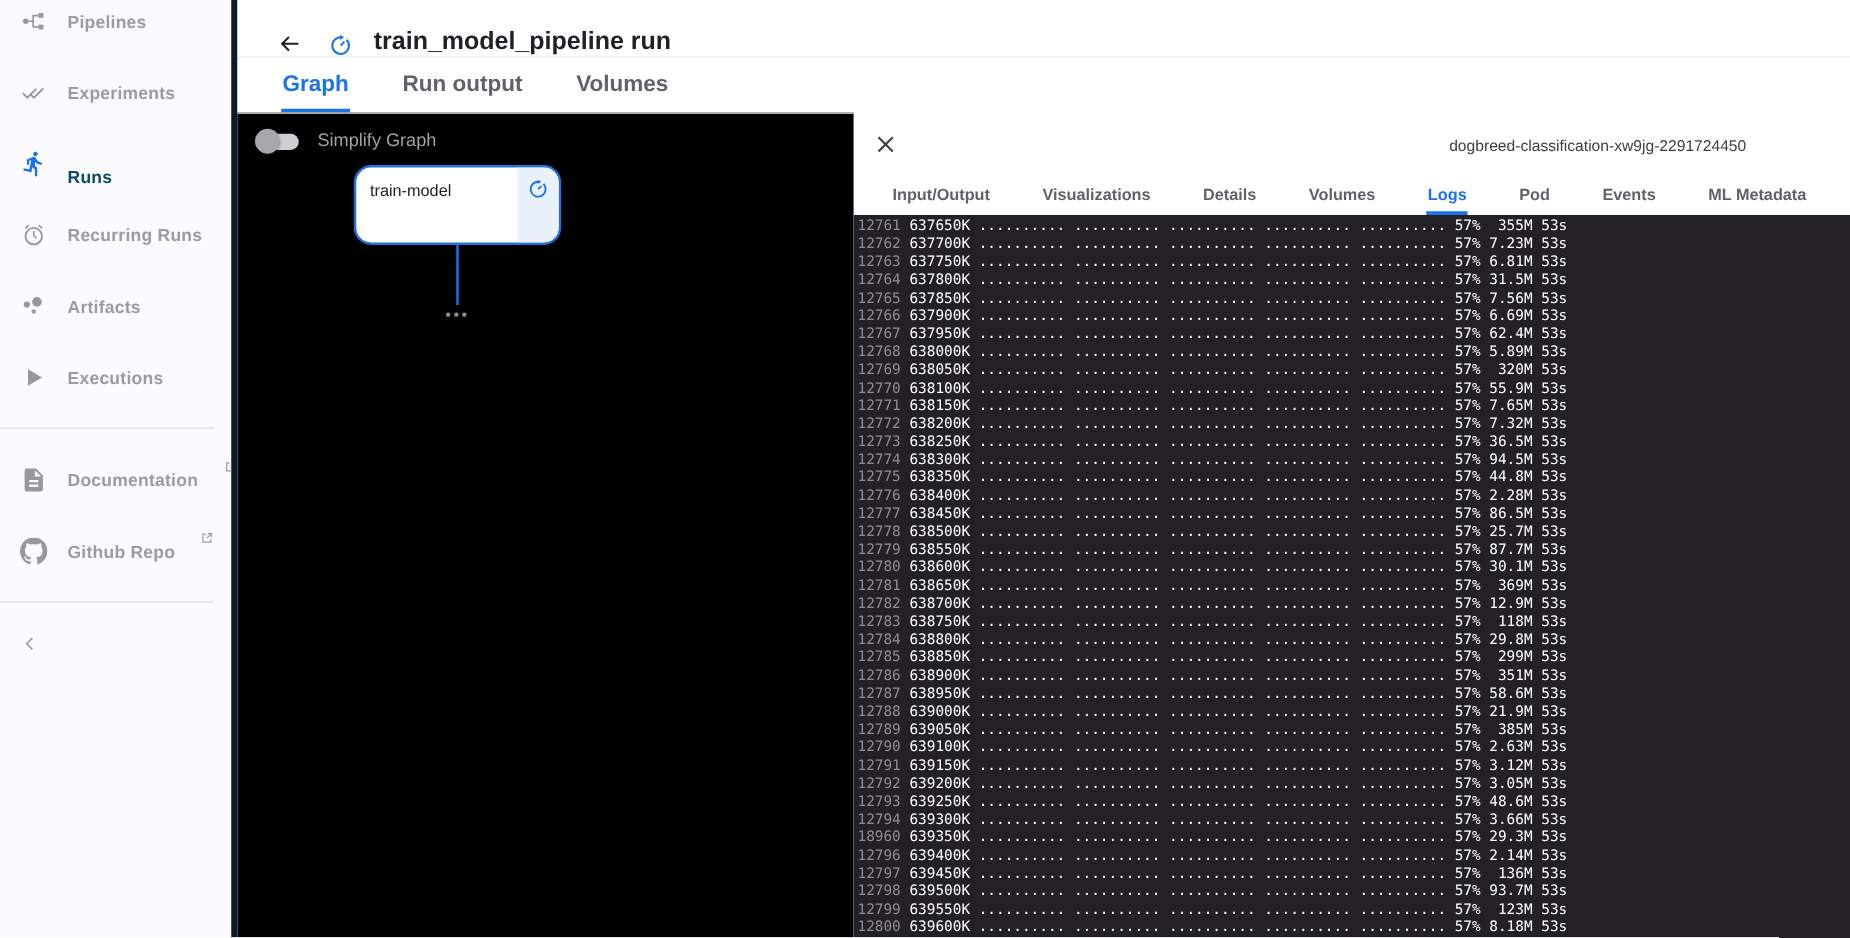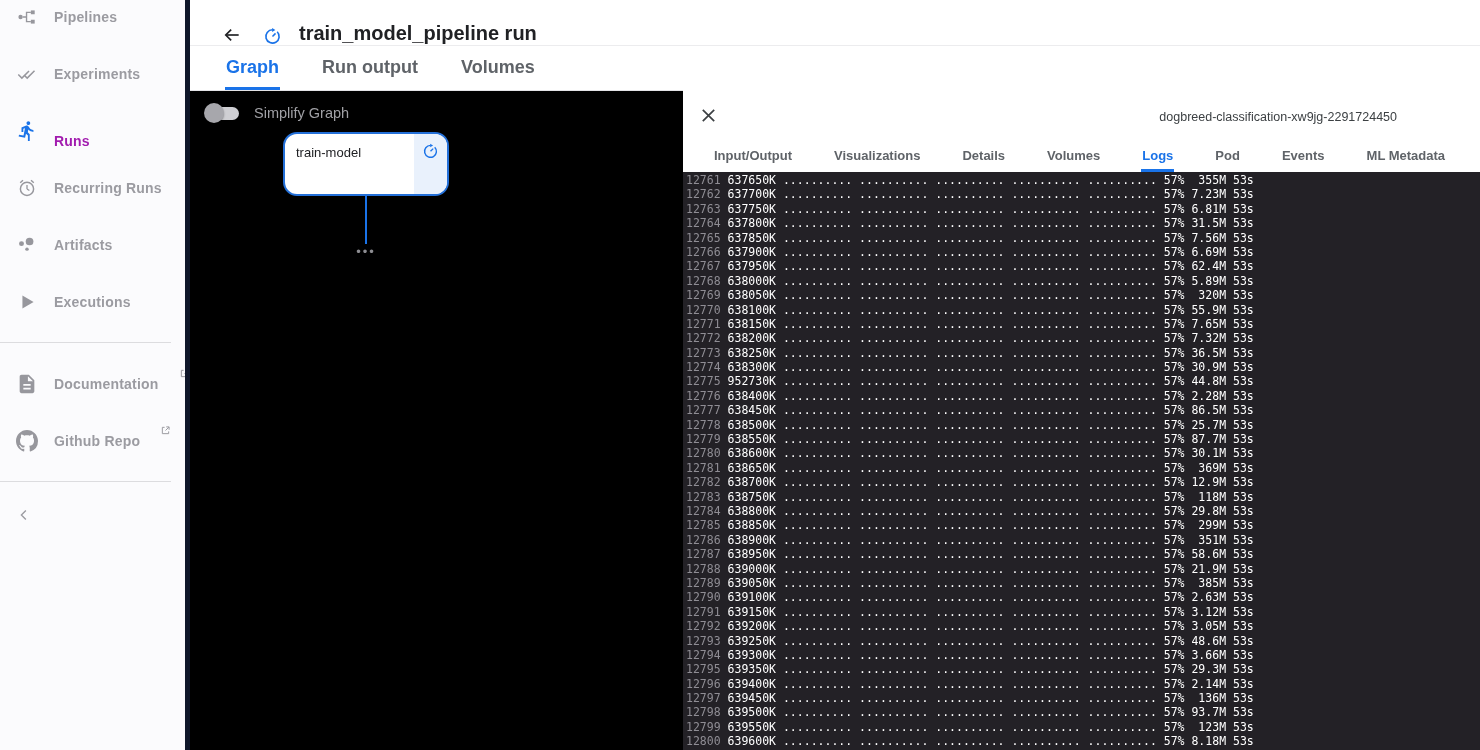--- a/index.html
+++ b/index.html
@@ -10,21 +10,21 @@
   
   .sidebar { position:absolute; left:0; top:0; width:190px; height:750px;
              background:#fbfbfd; border-right:5px solid #0f172a; overflow:hidden; }
   .sidebar-nav { margin-top:-12px; }
   .sidebar-item { display:flex; align-items:center; height:57px; padding-left:16px;
                   gap:16px; cursor:pointer; }
   .sidebar-item .icn { width:22px; height:22px; flex:none; color:#97979d; }
   .sidebar-item .icn svg { width:22px; height:22px; display:block; }
   .sidebar-item .lbl { font-size:14px; font-weight:bold; color:#9b9ba1; letter-spacing:.2px; }
   .sidebar-item.active .icn { color:#1a73e8; }
-  .sidebar-item.active .lbl { color:#a21caf;margin-top:20px; }
+  .sidebar-item.active .lbl { color:#0c4a6e;margin-top:20px; }
   .side-divider { border:none; border-top:1px solid #dcdcdf; width:171px; margin:12px 0 0 0; }
   .group2 { margin-top:12px; }
   .ext-badge { width:9px; height:9px; margin-left:5px; color:#9b9ba1; align-self:flex-start; margin-top:14px; }
   .ext-badge svg { width:9px; height:9px; display:block; }
   .collapse-row { margin-top:24px; padding-left:15px; cursor:pointer; width:50px; }
   .collapse-row svg { width:18px; height:18px; color:#9b9ba1; }
 
   
   .app-header { position:absolute; left:190px; top:0; width:1290px; height:46px;
                 background:#fff; border-bottom:1px solid #ececee; display:flex; align-items:flex-end; }
@@ -266,42 +266,42 @@
         <div class="log-line"><span class="log-num">12764</span> <span class="log-text">637800K .......... .......... .......... .......... .......... 57% 31.5M 53s</span></div>
         <div class="log-line"><span class="log-num">12765</span> <span class="log-text">637850K .......... .......... .......... .......... .......... 57% 7.56M 53s</span></div>
         <div class="log-line"><span class="log-num">12766</span> <span class="log-text">637900K .......... .......... .......... .......... .......... 57% 6.69M 53s</span></div>
         <div class="log-line"><span class="log-num">12767</span> <span class="log-text">637950K .......... .......... .......... .......... .......... 57% 62.4M 53s</span></div>
         <div class="log-line"><span class="log-num">12768</span> <span class="log-text">638000K .......... .......... .......... .......... .......... 57% 5.89M 53s</span></div>
         <div class="log-line"><span class="log-num">12769</span> <span class="log-text">638050K .......... .......... .......... .......... .......... 57%  320M 53s</span></div>
         <div class="log-line"><span class="log-num">12770</span> <span class="log-text">638100K .......... .......... .......... .......... .......... 57% 55.9M 53s</span></div>
         <div class="log-line"><span class="log-num">12771</span> <span class="log-text">638150K .......... .......... .......... .......... .......... 57% 7.65M 53s</span></div>
         <div class="log-line"><span class="log-num">12772</span> <span class="log-text">638200K .......... .......... .......... .......... .......... 57% 7.32M 53s</span></div>
         <div class="log-line"><span class="log-num">12773</span> <span class="log-text">638250K .......... .......... .......... .......... .......... 57% 36.5M 53s</span></div>
-        <div class="log-line"><span class="log-num">12774</span> <span class="log-text">638300K .......... .......... .......... .......... .......... 57% 30.9M 53s</span></div>
-        <div class="log-line"><span class="log-num">12775</span> <span class="log-text">952730K .......... .......... .......... .......... .......... 57% 44.8M 53s</span></div>
+        <div class="log-line"><span class="log-num">12774</span> <span class="log-text">638300K .......... .......... .......... .......... .......... 57% 94.5M 53s</span></div>
+        <div class="log-line"><span class="log-num">12775</span> <span class="log-text">638350K .......... .......... .......... .......... .......... 57% 44.8M 53s</span></div>
         <div class="log-line"><span class="log-num">12776</span> <span class="log-text">638400K .......... .......... .......... .......... .......... 57% 2.28M 53s</span></div>
         <div class="log-line"><span class="log-num">12777</span> <span class="log-text">638450K .......... .......... .......... .......... .......... 57% 86.5M 53s</span></div>
         <div class="log-line"><span class="log-num">12778</span> <span class="log-text">638500K .......... .......... .......... .......... .......... 57% 25.7M 53s</span></div>
         <div class="log-line"><span class="log-num">12779</span> <span class="log-text">638550K .......... .......... .......... .......... .......... 57% 87.7M 53s</span></div>
         <div class="log-line"><span class="log-num">12780</span> <span class="log-text">638600K .......... .......... .......... .......... .......... 57% 30.1M 53s</span></div>
         <div class="log-line"><span class="log-num">12781</span> <span class="log-text">638650K .......... .......... .......... .......... .......... 57%  369M 53s</span></div>
         <div class="log-line"><span class="log-num">12782</span> <span class="log-text">638700K .......... .......... .......... .......... .......... 57% 12.9M 53s</span></div>
         <div class="log-line"><span class="log-num">12783</span> <span class="log-text">638750K .......... .......... .......... .......... .......... 57%  118M 53s</span></div>
         <div class="log-line"><span class="log-num">12784</span> <span class="log-text">638800K .......... .......... .......... .......... .......... 57% 29.8M 53s</span></div>
         <div class="log-line"><span class="log-num">12785</span> <span class="log-text">638850K .......... .......... .......... .......... .......... 57%  299M 53s</span></div>
         <div class="log-line"><span class="log-num">12786</span> <span class="log-text">638900K .......... .......... .......... .......... .......... 57%  351M 53s</span></div>
         <div class="log-line"><span class="log-num">12787</span> <span class="log-text">638950K .......... .......... .......... .......... .......... 57% 58.6M 53s</span></div>
         <div class="log-line"><span class="log-num">12788</span> <span class="log-text">639000K .......... .......... .......... .......... .......... 57% 21.9M 53s</span></div>
         <div class="log-line"><span class="log-num">12789</span> <span class="log-text">639050K .......... .......... .......... .......... .......... 57%  385M 53s</span></div>
         <div class="log-line"><span class="log-num">12790</span> <span class="log-text">639100K .......... .......... .......... .......... .......... 57% 2.63M 53s</span></div>
         <div class="log-line"><span class="log-num">12791</span> <span class="log-text">639150K .......... .......... .......... .......... .......... 57% 3.12M 53s</span></div>
         <div class="log-line"><span class="log-num">12792</span> <span class="log-text">639200K .......... .......... .......... .......... .......... 57% 3.05M 53s</span></div>
         <div class="log-line"><span class="log-num">12793</span> <span class="log-text">639250K .......... .......... .......... .......... .......... 57% 48.6M 53s</span></div>
         <div class="log-line"><span class="log-num">12794</span> <span class="log-text">639300K .......... .......... .......... .......... .......... 57% 3.66M 53s</span></div>
-        <div class="log-line"><span class="log-num">12795</span> <span class="log-text">639350K .......... .......... .......... .......... .......... 57% 29.3M 53s</span></div>
+        <div class="log-line"><span class="log-num">18960</span> <span class="log-text">639350K .......... .......... .......... .......... .......... 57% 29.3M 53s</span></div>
         <div class="log-line"><span class="log-num">12796</span> <span class="log-text">639400K .......... .......... .......... .......... .......... 57% 2.14M 53s</span></div>
         <div class="log-line"><span class="log-num">12797</span> <span class="log-text">639450K .......... .......... .......... .......... .......... 57%  136M 53s</span></div>
         <div class="log-line"><span class="log-num">12798</span> <span class="log-text">639500K .......... .......... .......... .......... .......... 57% 93.7M 53s</span></div>
         <div class="log-line"><span class="log-num">12799</span> <span class="log-text">639550K .......... .......... .......... .......... .......... 57%  123M 53s</span></div>
         <div class="log-line"><span class="log-num">12800</span> <span class="log-text">639600K .......... .......... .......... .......... .......... 57% 8.18M 53s</span></div>
       </div>
   </section>
 
 </div>
 

